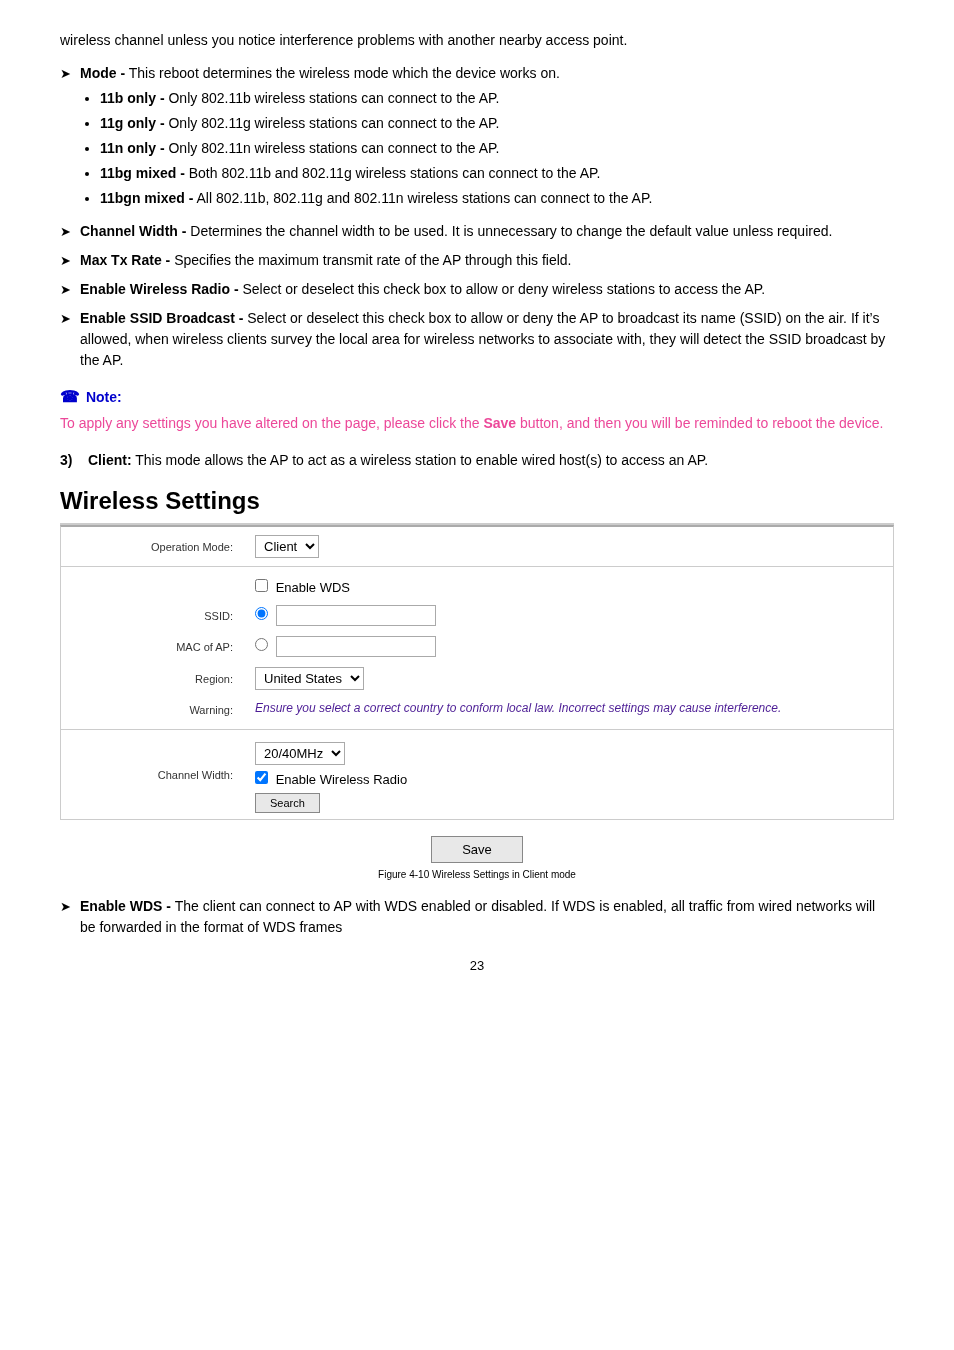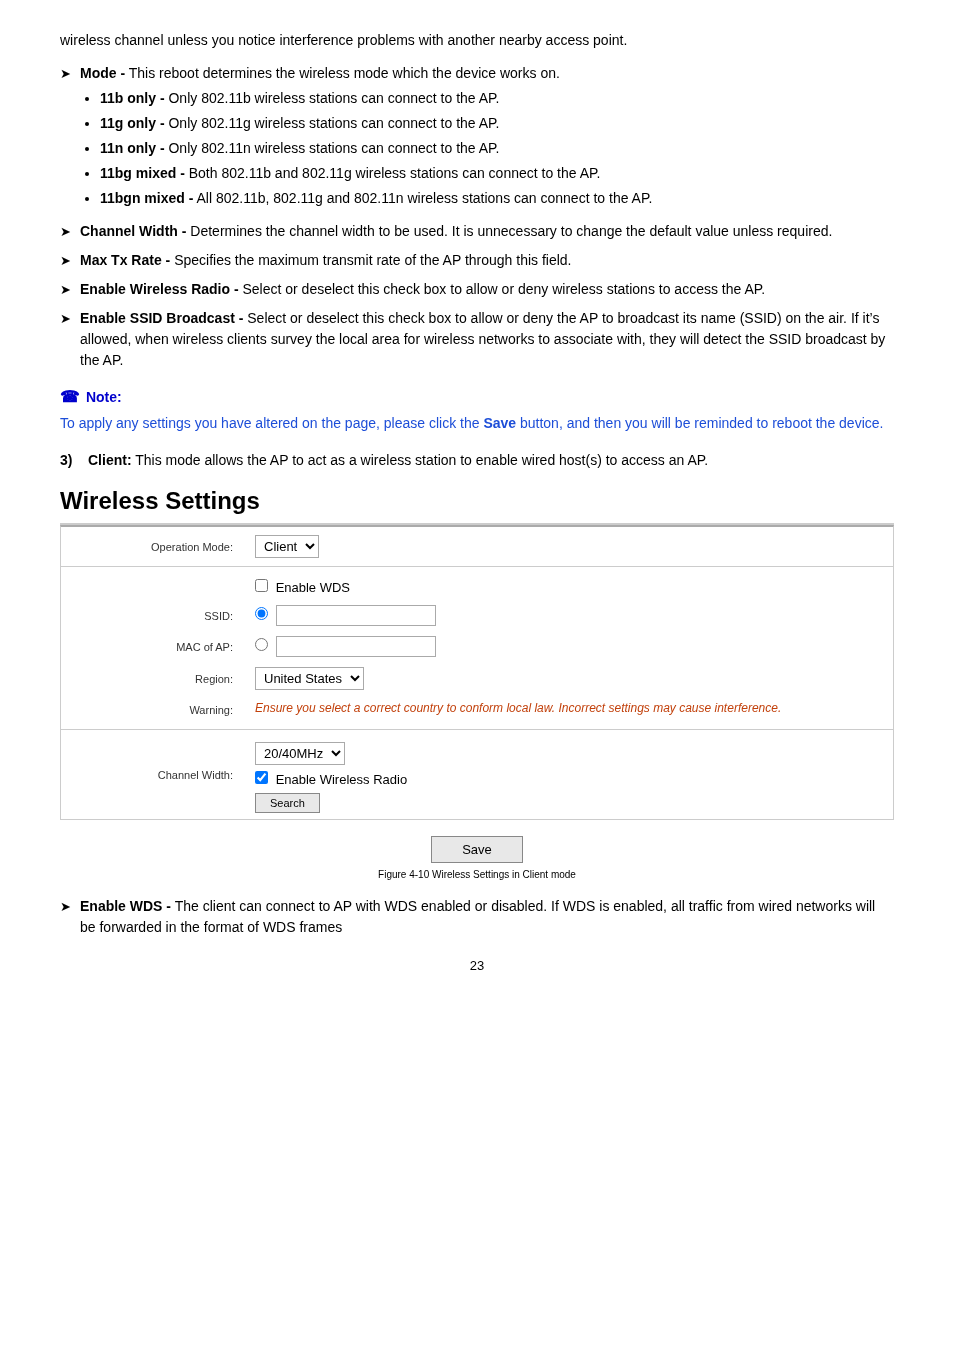--- a/index.html
+++ b/index.html
@@ -52,21 +52,21 @@
       font-weight: bold;
       display: flex;
       align-items: center;
       gap: 6px;
       margin-bottom: 6px;
     }
     .note-phone-icon {
       font-size: 16px;
     }
     .note-text {
-      color: #1d4ed8;
+      color: #ec4899;
       line-height: 1.6;
     }
     .numbered-item {
       display: flex;
       gap: 8px;
       margin: 16px 0;
       line-height: 1.5;
     }
     .numbered-item .num {
       font-weight: bold;
@@ -98,21 +98,21 @@
       padding: 2px 4px;
       font-size: 13px;
       width: 160px;
     }
     input[type="radio"], input[type="checkbox"] {
       margin-right: 4px;
       cursor: pointer;
     }
     .warning-text {
       font-size: 12px;
-      color: #c2410c;
+      color: #4c1d95;
       line-height: 1.4;
       font-style: italic;
     }
     .save-area {
       text-align: center;
       margin: 10px 0 6px 0;
     }
     .save-btn {
       background: #e8e8e8;
       border: 1px solid #888;

